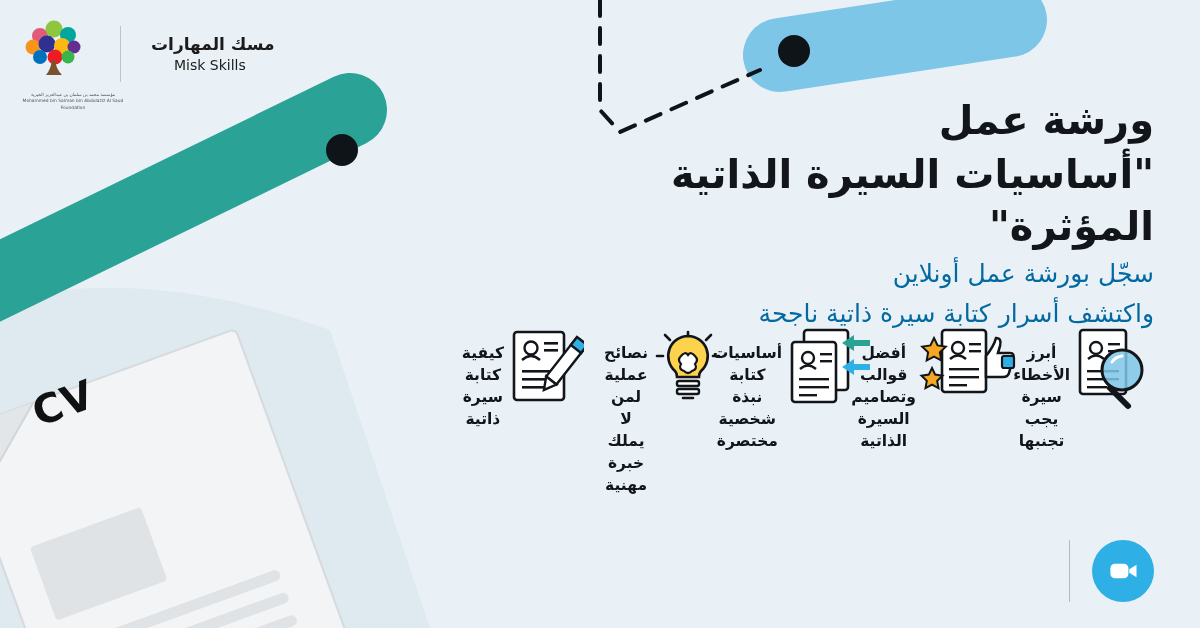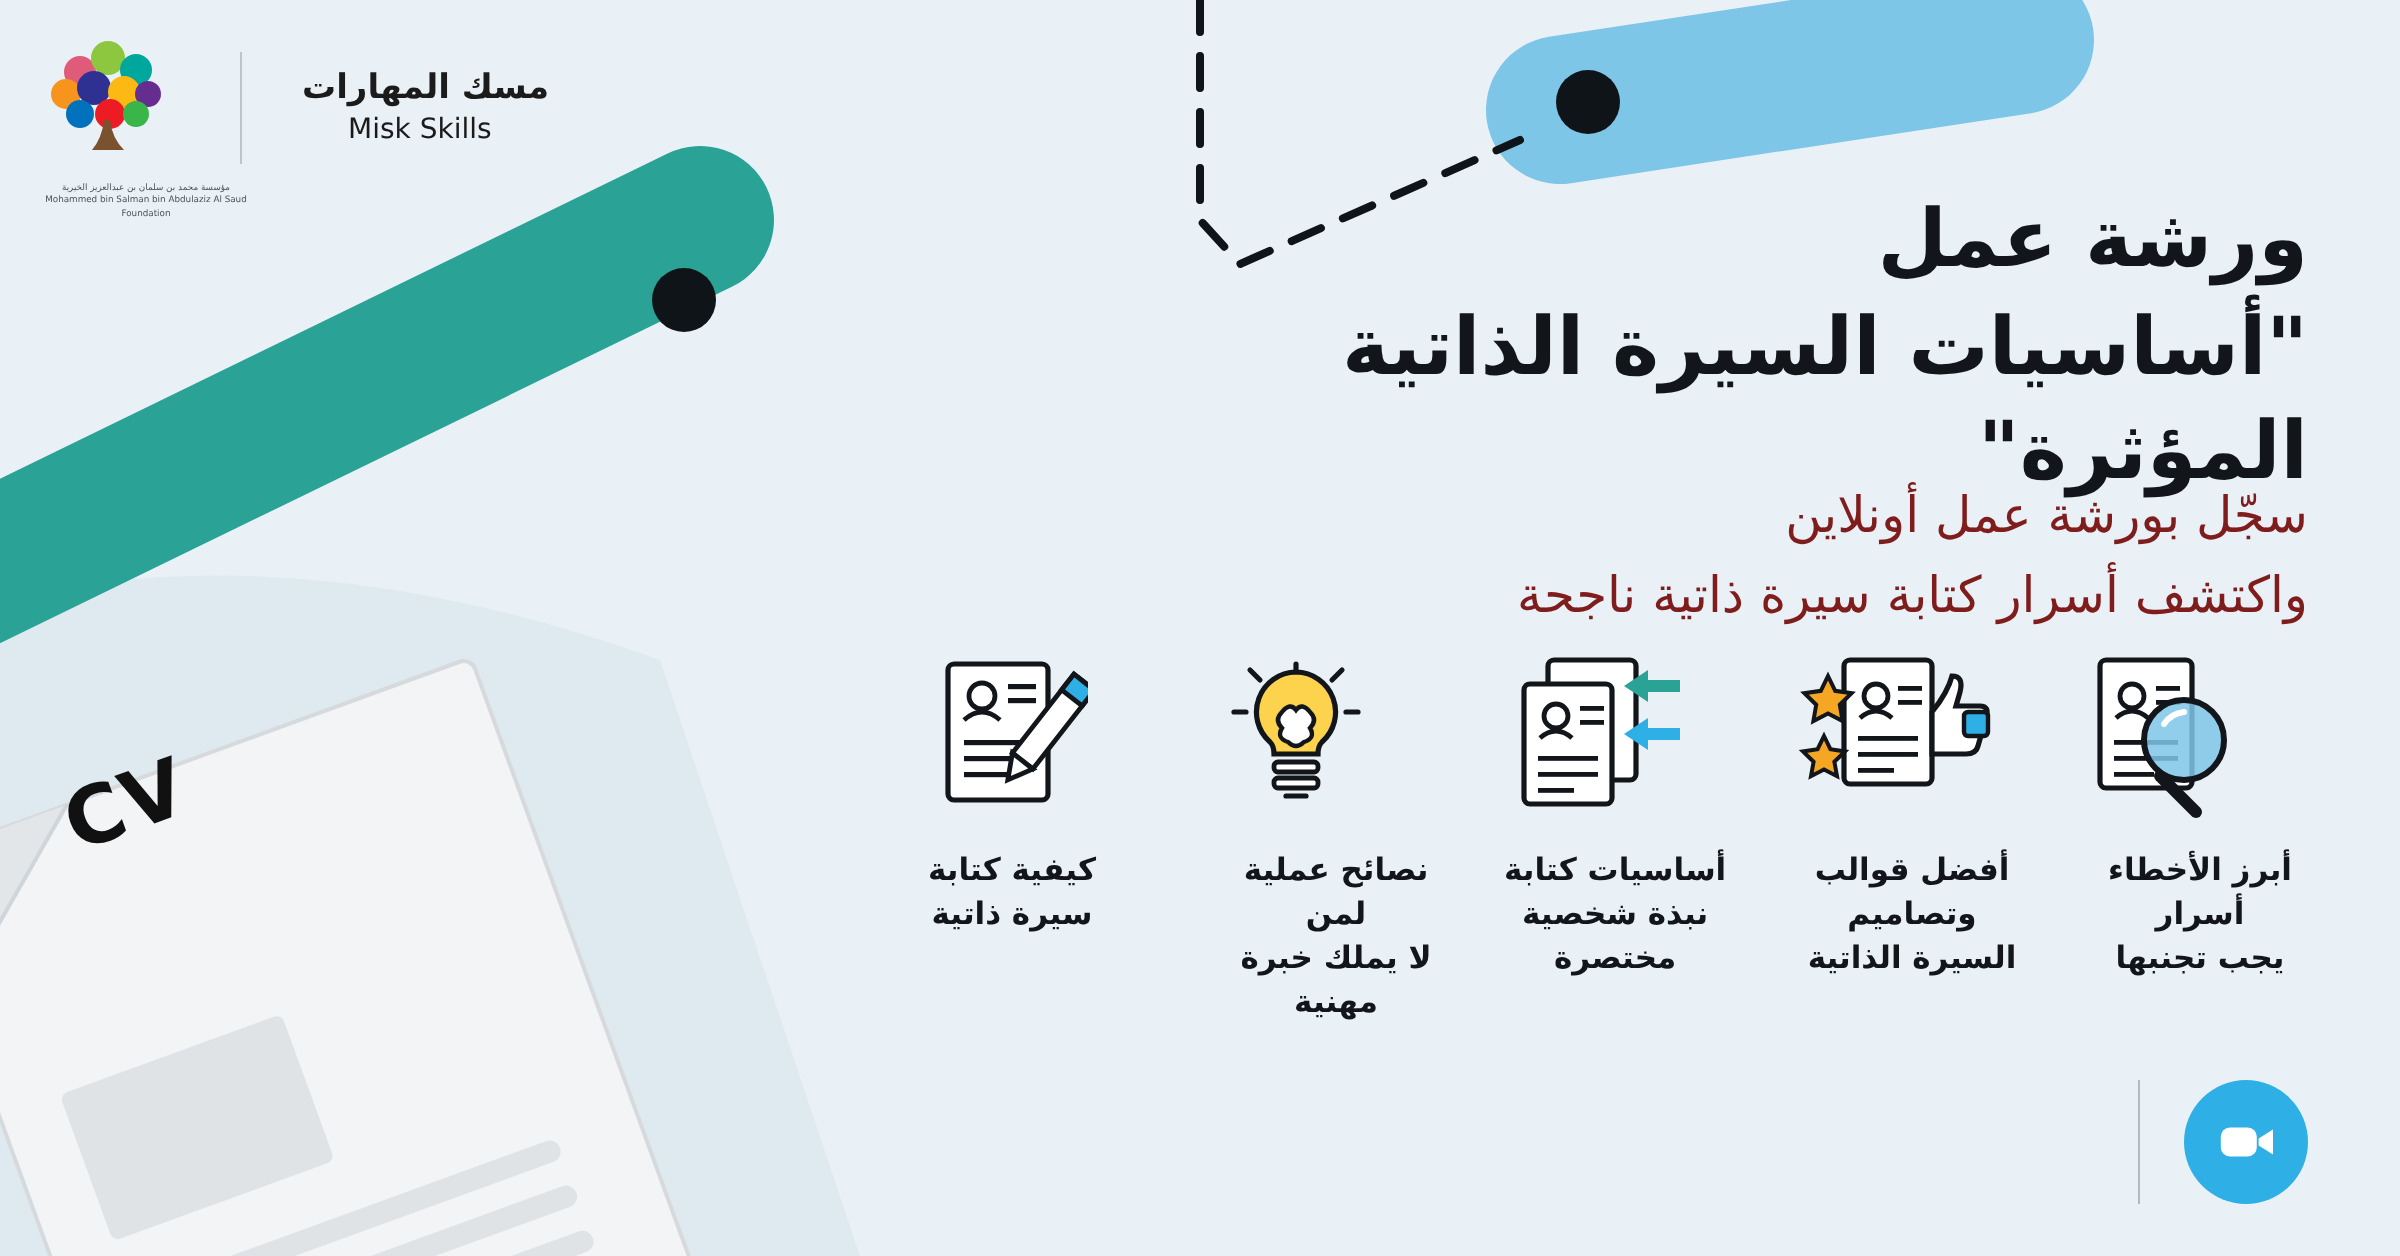--- a/index.html
+++ b/index.html
@@ -44,33 +44,33 @@
     position: absolute; top: 96px; right: 46px; width: 660px;
     text-align: right; color: #12161a;
   }
   .headline .l1 {
     font-size: 40px; font-weight: bold; line-height: 1.24; letter-spacing: -0.2px;
   }
   .headline .l2 {
     font-size: 40px; font-weight: bold; line-height: 1.3; margin-top: 2px;
   }
   .subhead {
-    position: absolute; top: 238px; right: 46px; width: 660px;
-    text-align: right; color: #7f1d1d;
+    position: absolute; top: 254px; right: 46px; width: 660px;
+    text-align: right; color: #0369a1;
     font-size: 25px; line-height: 1.6;
   }
 
   
   .features {
     position: absolute; top: 330px; right: 40px;
     display: flex; flex-direction: row-reverse; gap: 24px;
     direction: rtl;
   }
   .feature {
-    width: 120px; display: flex; flex-direction: column; align-items: flex-end;
+    width: 120px; display: flex; flex-direction: row; align-items: flex-start;
   }
   .feature .icon { height: 82px; display: flex; align-items: flex-end; justify-content: center; }
   .feature .cap {
     margin-top: 12px; font-size: 15.5px; font-weight: bold; color: #12161a;
     line-height: 1.42; text-align: center;
   }
 
   
   .footer {
     position: absolute; bottom: 26px; right: 46px;
@@ -278,21 +278,21 @@
           <rect x="38" y="24" width="12" height="2.4" fill="#12161a"></rect>
           <rect x="17" y="44" width="32" height="2.4" fill="#12161a"></rect>
           <rect x="17" y="52" width="32" height="2.4" fill="#12161a"></rect>
           <rect x="17" y="60" width="20" height="2.4" fill="#12161a"></rect>
           <line x1="40" y1="62" x2="58" y2="80" stroke="#12161a" stroke-width="6" stroke-linecap="round"></line>
           <circle cx="52" cy="44" r="20" fill="#7ec6e8" fill-opacity="0.85" stroke="#12161a" stroke-width="3"></circle>
           <path d="M42 36 a14 14 0 0 1 10 -6" stroke="#fff" stroke-width="3" fill="none" stroke-linecap="round"></path>
         </svg>
       </div>
       <div class="cap">
-        <div>أبرز الأخطاء أسرار</div>
+        <div>أبرز الأخطاء سيرة</div>
         <div>يجب تجنبها</div>
       </div>
     </div>
 
   </div>
 
   <div class="footer">
     <div class="vline"></div>
     <div class="cam-badge">
       <svg viewBox="0 0 40 40" width="36" height="36" aria-hidden="true">

